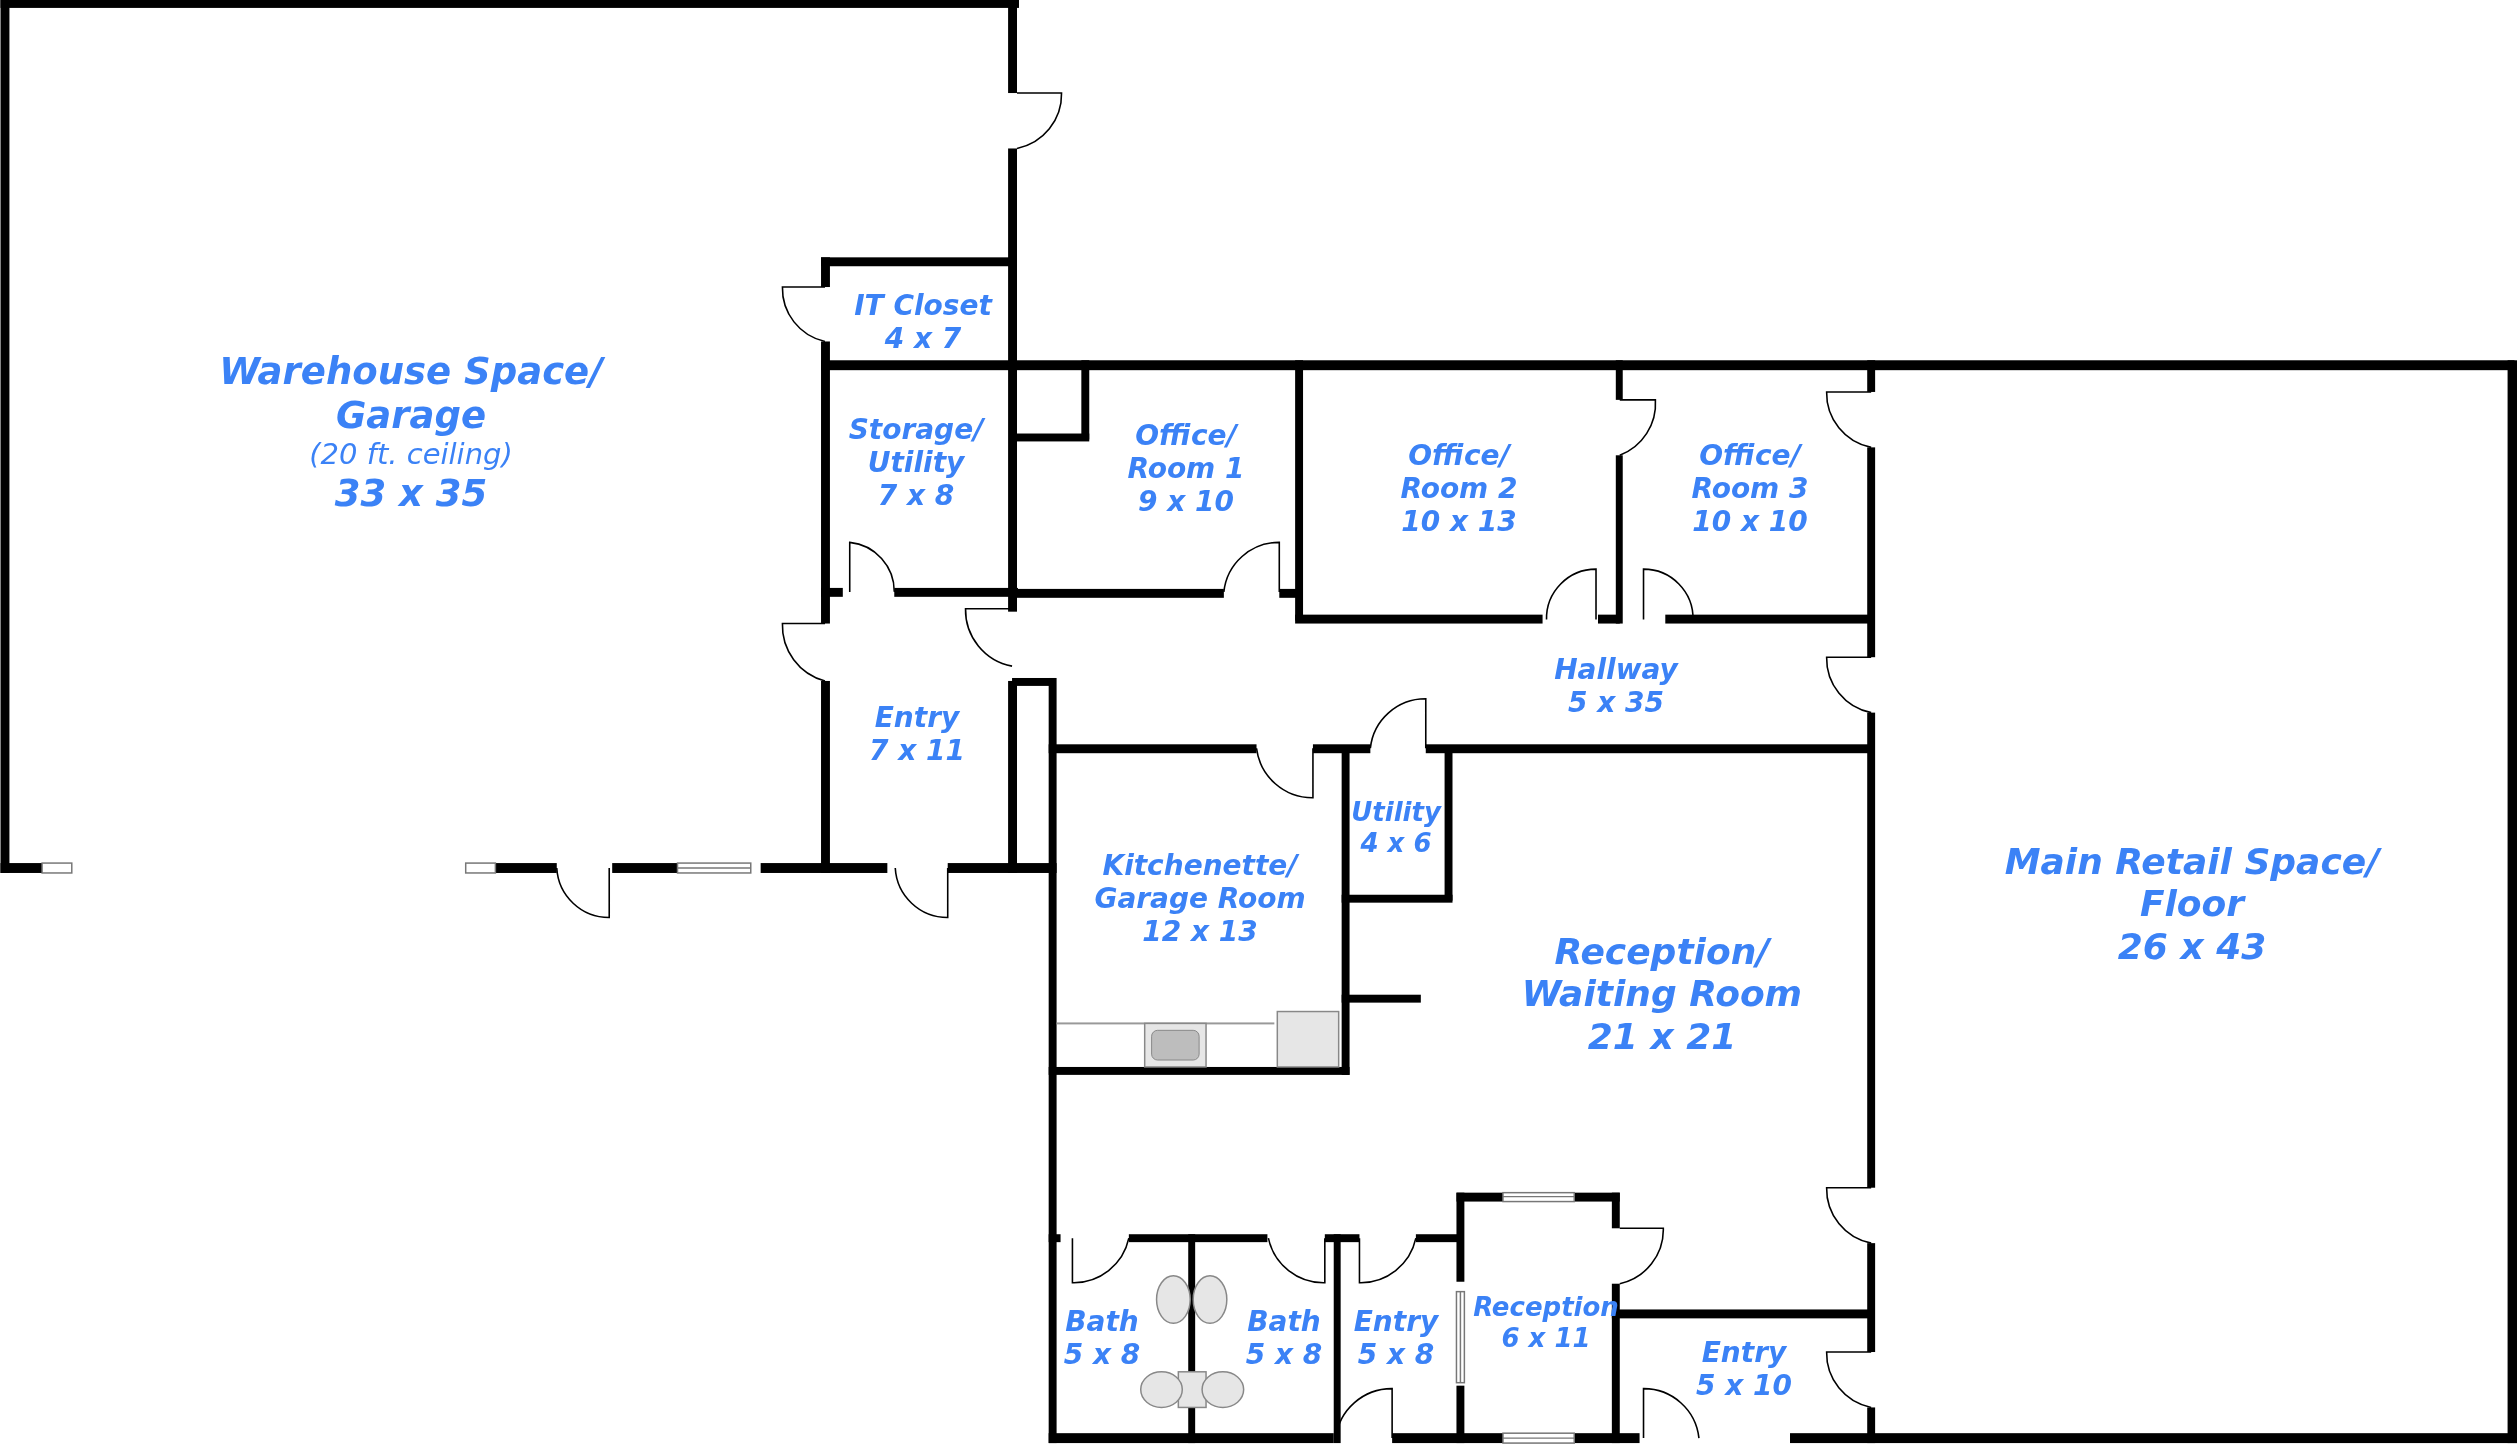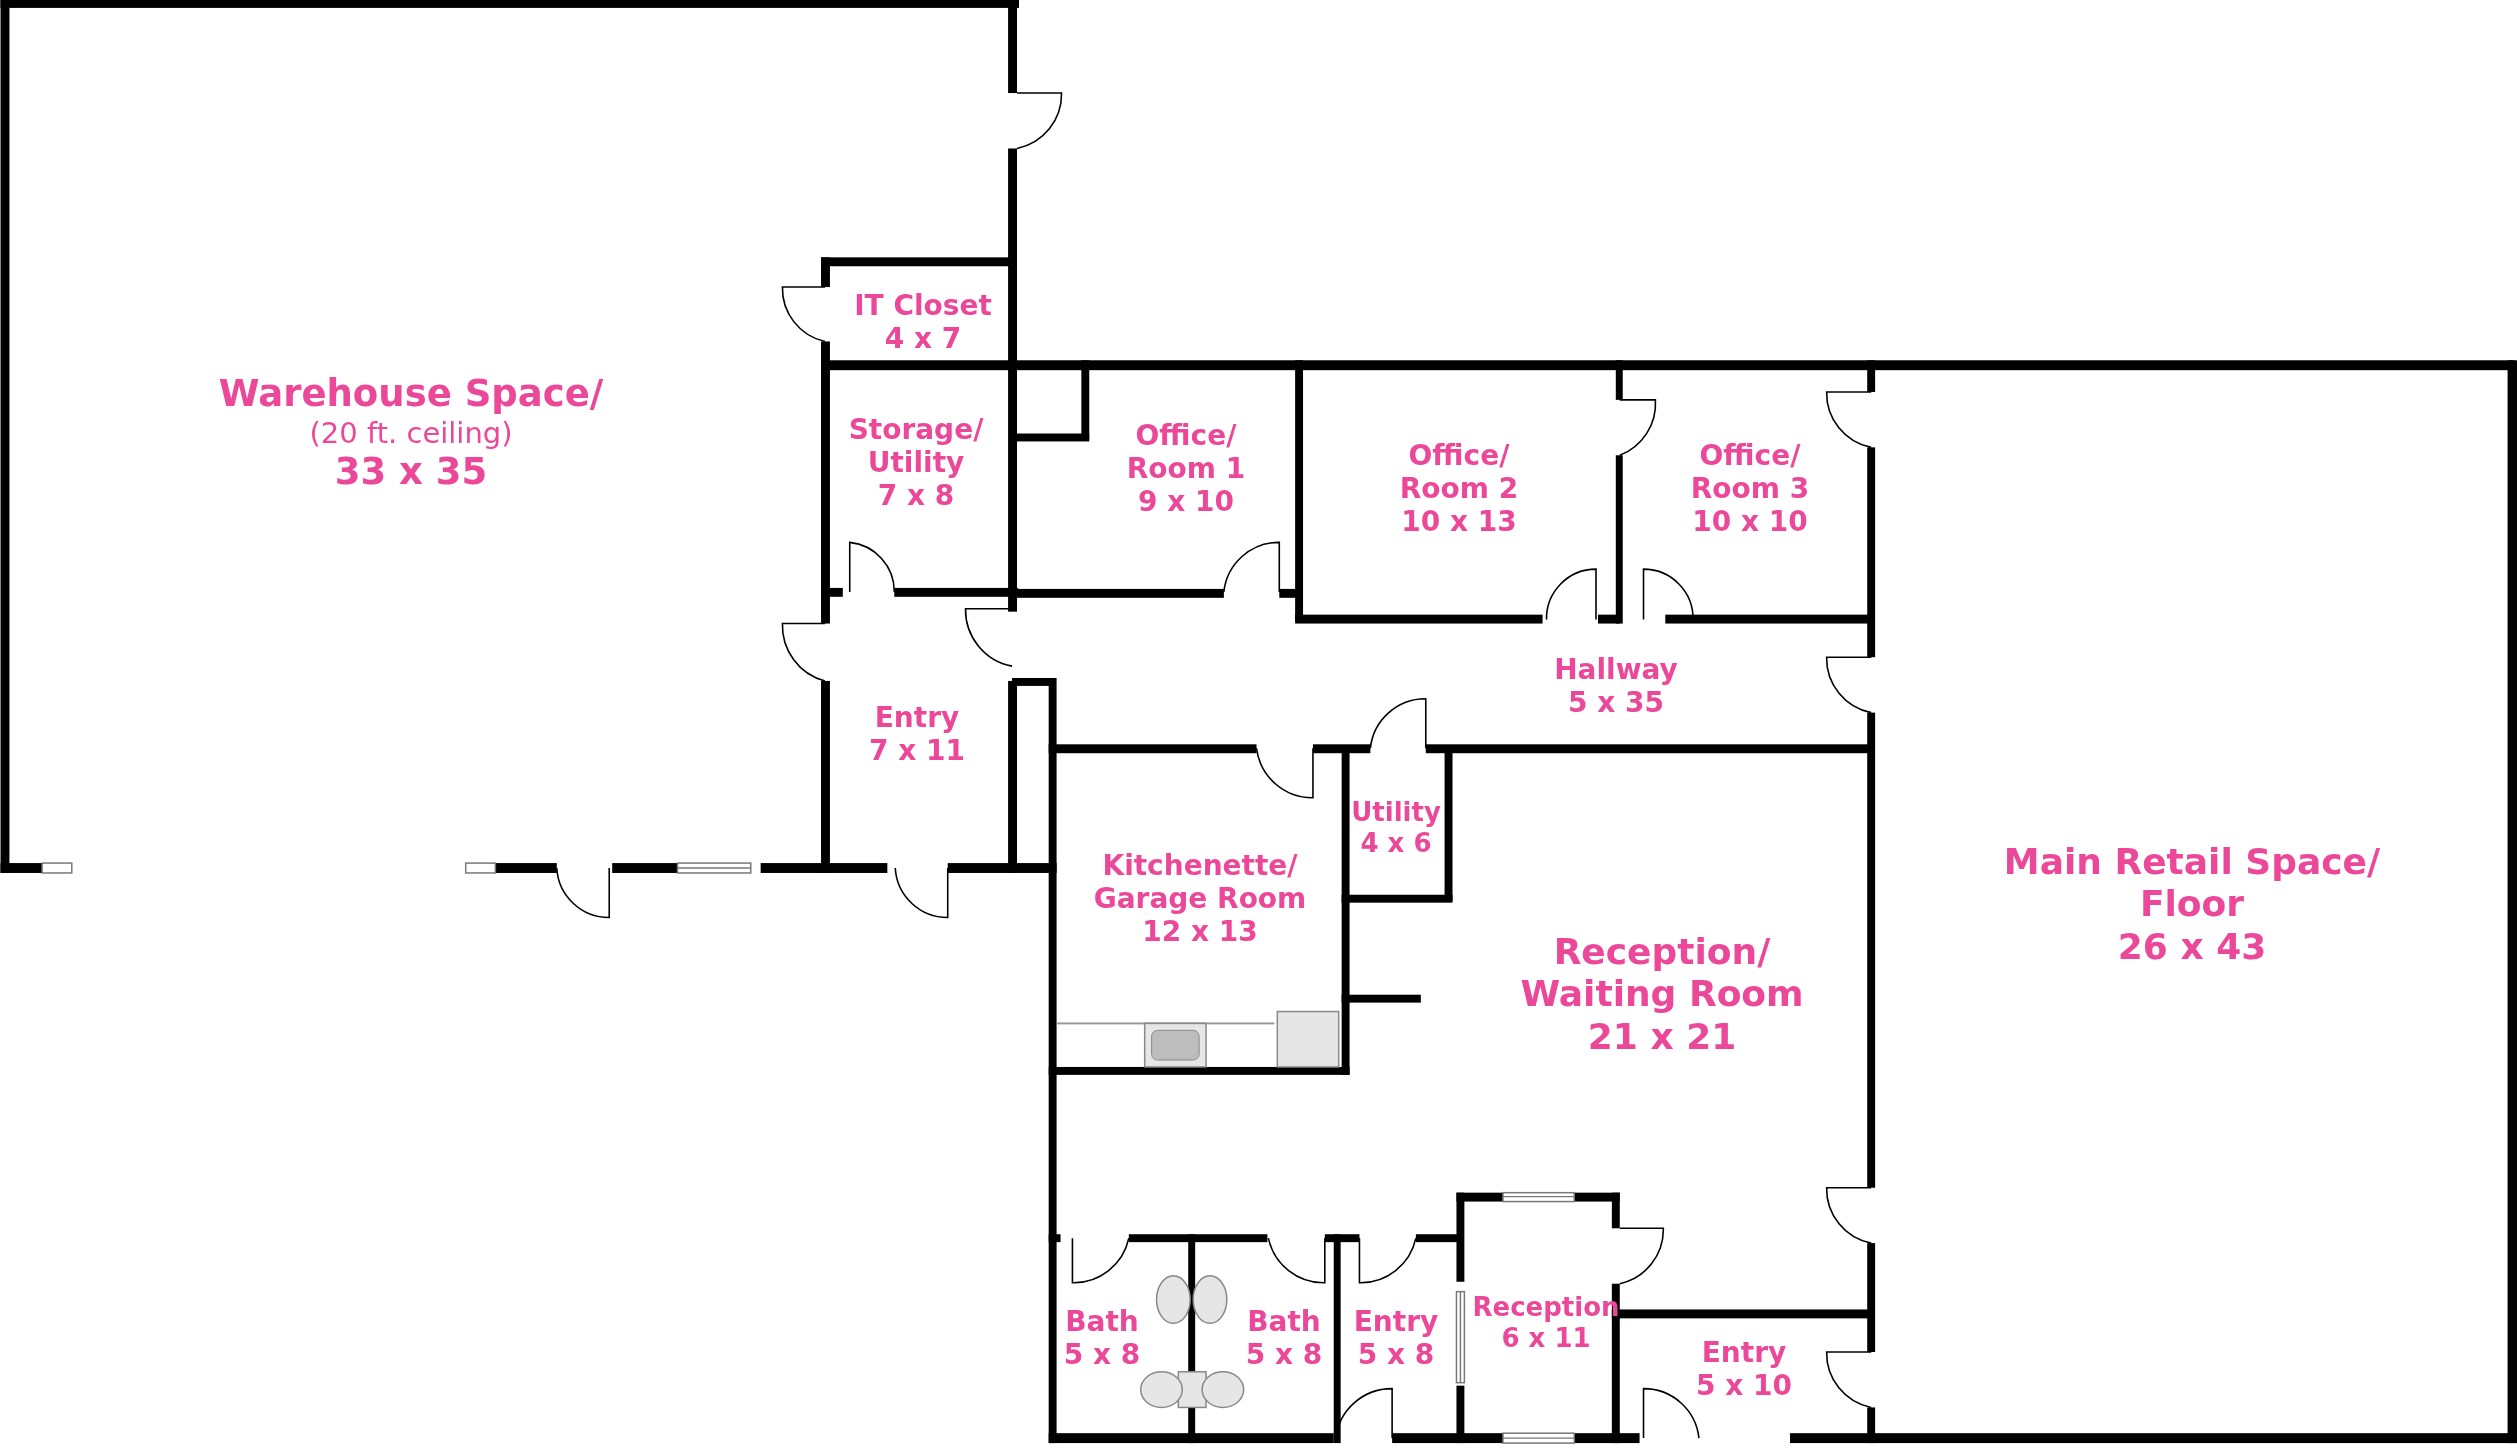--- a/index.html
+++ b/index.html
@@ -2,21 +2,21 @@
 <html><head>
 <meta charset="utf-8">
 <style>
   html, body { margin:0; padding:0; background:#ffffff; }
   body { width:2518px; height:1450px; position:relative; overflow:hidden; font-family:"DejaVu Sans", sans-serif; }
   #plan { position:absolute; left:0; top:0; width:2518px; height:1450px; }
   .wall { fill:#000; }
   .door { fill:none; stroke:#000; stroke-width:1.6; }
   .window rect { fill:#fff; stroke:#777; stroke-width:1.5; }
   .window line { stroke:#777; stroke-width:1.5; }
-  .label { position:absolute; transform:translate(-50%,-50%); text-align:center; color:#ec4899; font-weight:bold; line-height:1.18; white-space:nowrap; }
+  .label { position:absolute; transform:translate(-50%,-50%); text-align:center; color:#3b82f6; font-weight:bold; line-height:1.18; white-space:nowrap;font-style:italic; }
   .label .note { font-weight:normal; }
   .fixture { fill:#e6e6e6; stroke:#888; stroke-width:1.5; }
 </style>
 </head>
 <body>
 
 <svg id="plan" viewBox="0 0 2543 1465" xmlns="http://www.w3.org/2000/svg">
 
   <g>
 
@@ -145,20 +145,21 @@
     <ellipse class="fixture" cx="1222" cy="1313" rx="17" ry="24" fill="#f0f0f0"></ellipse>
     <rect class="fixture" x="1190" y="1386" width="28" height="36" fill="#fff"></rect>
     <ellipse class="fixture" cx="1173" cy="1404" rx="21" ry="18" fill="#fff"></ellipse>
     <ellipse class="fixture" cx="1235" cy="1404" rx="21" ry="18" fill="#fff"></ellipse>
   </g>
 </svg>
 
 <div id="labels">
     <div class="label" style="left: 411px; top: 433px; font-size: 37px;">
       <div>Warehouse Space/</div>
+      <div>Garage</div>
       <div class="note" style="font-size: 29px;">(20 ft. ceiling)</div>
       <div>33 x 35</div>
     </div>
     <div class="label" style="left: 923px; top: 322px; font-size: 28px;">
       <div>IT Closet</div>
       <div>4 x 7</div>
     </div>
     <div class="label" style="left: 916px; top: 463px; font-size: 28px;">
       <div>Storage/</div>
       <div>Utility</div>

